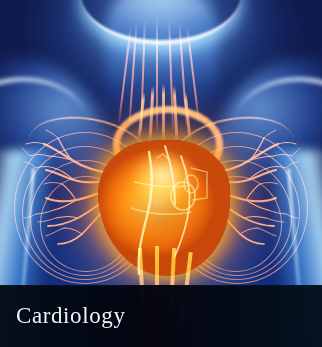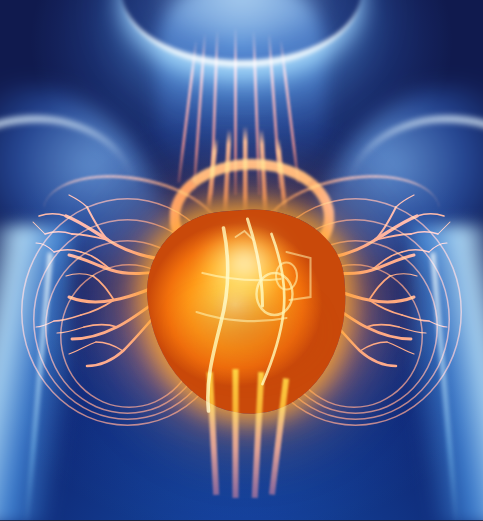--- a/index.html
+++ b/index.html
@@ -454,14 +454,18 @@
       <path d="M96 30 L112 34 L112 60 L98 62" stroke-width="1.4" stroke-opacity=".55"></path>
       <path d="M62 20 L68 16 L74 22" stroke-width="1.2" stroke-opacity=".6"></path>
     </g>
   </svg>
 
   <div class="descending" style="left:140px; top:248px; height:82px; transform:rotate(-3deg);"></div>
   <div class="descending" style="left:155px; top:246px; height:86px;"></div>
   <div class="descending" style="left:170px; top:248px; height:84px; transform:rotate(3deg);"></div>
   <div class="descending" style="left:184px; top:252px; height:78px; transform:rotate(7deg);"></div>
 
+  <div id="caption-band">
+    <div id="caption-dim"></div>
+    <div id="caption-text">Cardiology</div>
+  </div>
 
 </div>
 
 </body></html>

